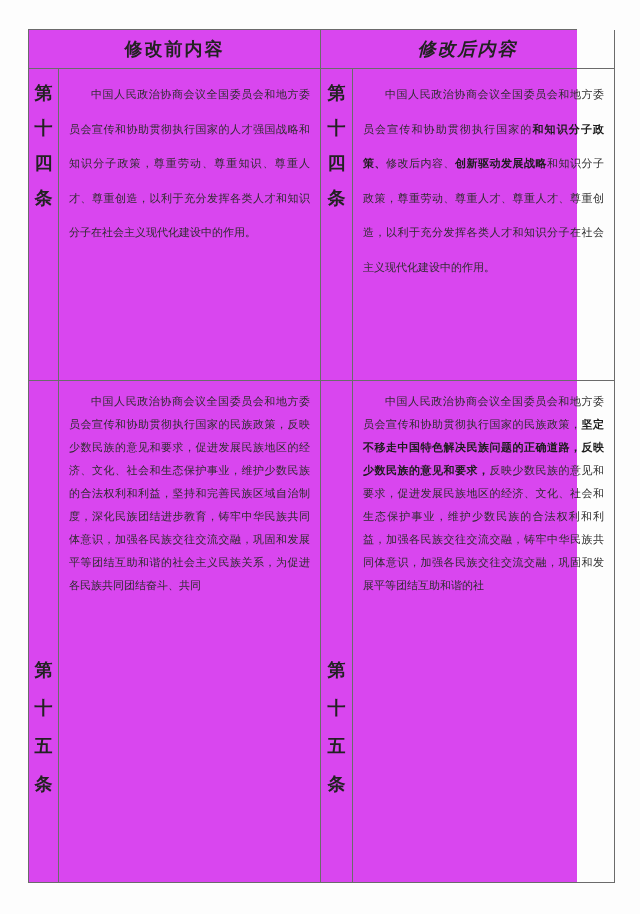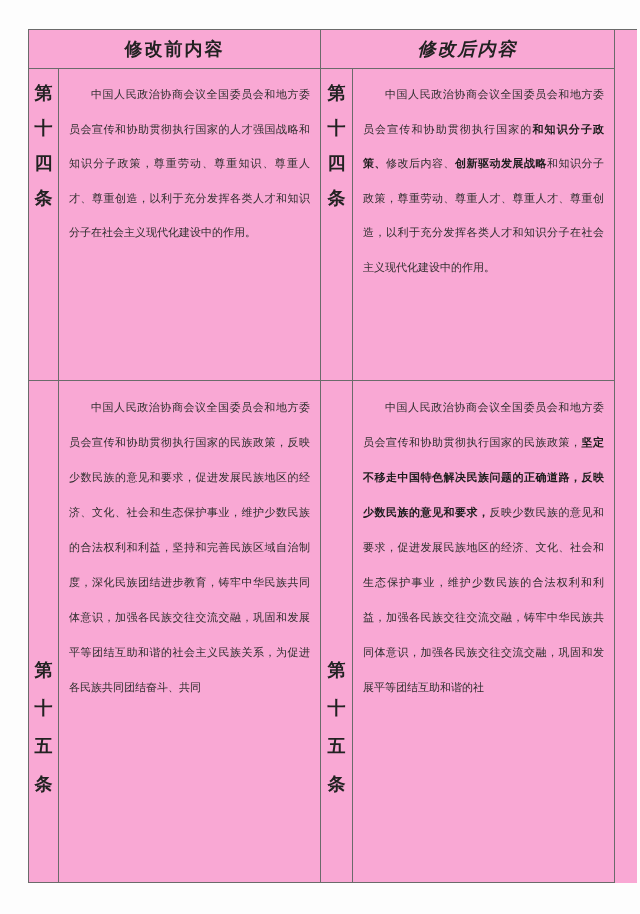--- a/index.html
+++ b/index.html
@@ -8,27 +8,27 @@
   .page {
     position: relative;
     width: 640px; height: 914px;
     background: #fdfdfd;
     font-family: "Liberation Serif", "DejaVu Serif", serif;
     color: #2d2d2d;
     overflow: hidden;
   }
   .cmp-table {
     position: absolute; left: 28px; top: 29px;
-    width: 609px; height: 854px;
+    width: 549px; height: 854px;
     border-top: 1px solid #6b6b6b;
     border-left: 1px solid #6b6b6b;
     display: grid;
     grid-template-columns: 30px 262px 32px 262px;
     grid-template-rows: 39px 312px 502px;
-    background: #f9a8d4;
+    background: #d946ef;
   }
   .cell {
     border-right: 1px solid #6b6b6b;
     border-bottom: 1px solid #6b6b6b;
     overflow: hidden;
   }
   .hcell {
     grid-row: 1;
     display: flex; align-items: center; justify-content: center;
     font-weight: bold; font-size: 18px; letter-spacing: 2px;
@@ -50,21 +50,21 @@
   .tcell { padding: 0 10px; }
   .tcell.rowband1 { padding-top: 8px; }
   .tcell.rowband2 { padding-top: 9px; }
   .para {
     font-size: 11px;
     text-indent: 2em;
     text-align: justify;
     text-justify: inter-character;
   }
   .rowband1 .para { line-height: 34.6px; }
-  .rowband2 .para { line-height: 35px; }
+  .rowband2 .para { line-height: 23px; }
   .para .em {
     font-family: "Liberation Sans", "DejaVu Sans", sans-serif;
     font-weight: 700;
     color: #1c1c1c;
   }
 </style>
 </head>
 <body>
 
 <div class="page">

